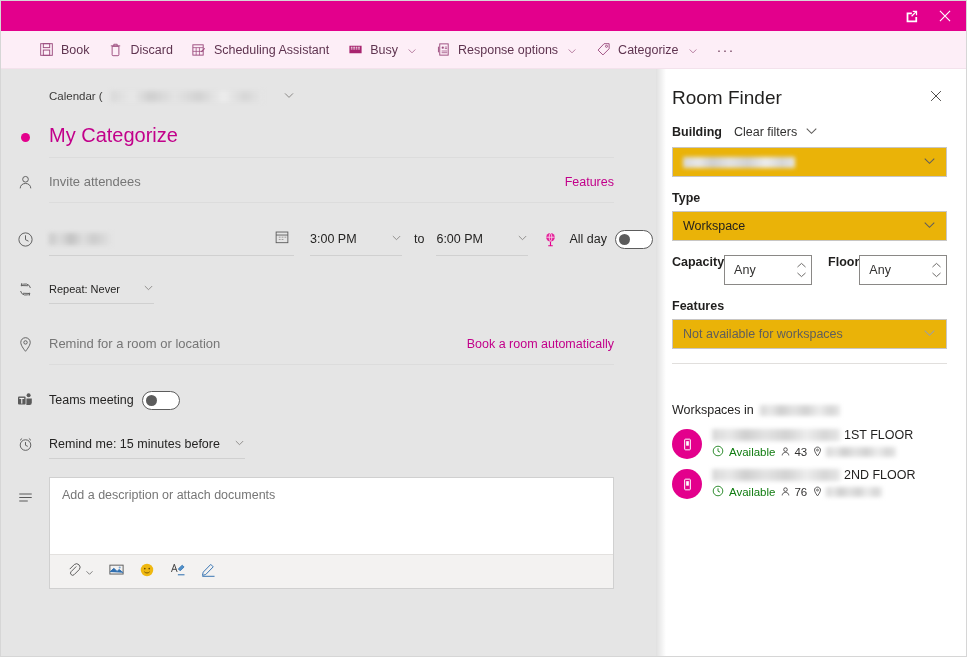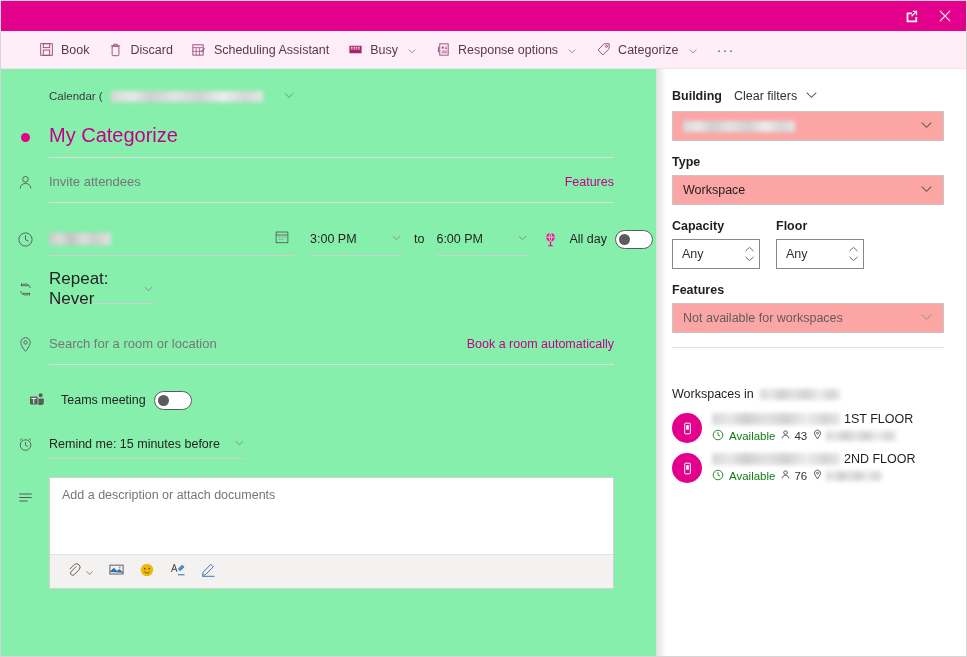--- a/index.html
+++ b/index.html
@@ -61,21 +61,21 @@
   .tb-ellipsis { color: #7b4c68; font-size: 15px; letter-spacing: 1px; padding: 0 10px; }
 
   
   .body {
     display: flex;
     height: calc(657px - 30px - 38px - 2px);
     position: relative;
   }
   .form-pane {
     width: 655px;
-    background: #86efac;
+    background: #e5e5e5;
     position: relative;
     padding: 0;
     flex: 0 0 655px;
   }
   .divider-shadow {
     position: absolute;
     left: 655px; top: 0; bottom: 0;
     width: 10px;
     background: linear-gradient(to right, rgba(0,0,0,0.12), rgba(0,0,0,0.0));
     pointer-events: none;
@@ -186,26 +186,26 @@
   }
 
   .repeat-row { height: 48px; }
   .repeat-field {
     width: 105px;
     height: 30px;
     display: flex;
     align-items: center;
     justify-content: space-between;
     border-bottom: 1px solid #d0d0d0;
-    font-size: 17px;
+    font-size: 11px;
     color: #252423;
   }
 
   .location-row { height: 50px; margin-top: 6px; }
-  .teams-row { height: 46px; margin-top: 8px; padding-left: 12px; }
+  .teams-row { height: 46px; margin-top: 8px; }
   .teams-lbl { font-size: 12.5px; color: #252423; }
   .remind-row { height: 42px; }
   .remind-field {
     width: 196px;
     height: 30px;
     display: flex;
     align-items: center;
     justify-content: space-between;
     border-bottom: 1px solid #d0d0d0;
     font-size: 12.5px;
@@ -246,47 +246,47 @@
   }
   .rf-title { font-size: 19px; color: #201f1e; font-weight: 400; }
   .rf-close { color: #484644; cursor: default; padding: 2px 4px; }
   .rf-label-row { display: flex; align-items: center; justify-content: flex-start; margin-bottom: 6px; gap: 12px; }
   .rf-label { font-size: 12.5px; color: #201f1e; font-weight: bold; }
   .rf-clear { font-size: 12.5px; color: #323130; cursor: default; }
   .rf-clear-wrap { display: flex; align-items: center; gap: 8px; }
   .rf-select {
     height: 30px;
     border: 1px solid #c8c6c4;
-    background: #fca5a5;
+    background: #eab308;
     display: flex;
     align-items: center;
     justify-content: space-between;
     padding: 0 10px;
     font-size: 12.5px;
     color: #201f1e;
     margin-bottom: 14px;
     cursor: default;
   }
   .rf-select .val.muted { color: #605e5c; }
   .rf-two { display: flex; gap: 16px; margin-bottom: 14px; }
-  .rf-col { display: flex; flex-direction: column; }
+  .rf-col { display: flex; }
   .rf-col .rf-label { margin-bottom: 6px; }
   .rf-spin {
     width: 88px; height: 30px;
     border: 1px solid #8a8886;
     background: #fff;
     display: flex; align-items: center; justify-content: space-between;
     padding: 0 4px 0 9px;
     font-size: 12.5px; color: #323130;
     cursor: default;
   }
   .spin-arrows { display: flex; flex-direction: column; align-items: center; gap: 2px; color: #605e5c; }
   .rf-divider { border-top: 1px solid #e1dfdd; margin: 4px 0 12px 0; }
   .ws-header { font-size: 12.5px; color: #201f1e; display: flex; align-items: center; gap: 6px; margin-bottom: 10px; margin-top: 39px; }
-  .ws-item { display: flex; align-items: center; gap: 10px; margin-bottom: 8px; cursor: default; }
+  .ws-item { display: flex; align-items: flex-end; gap: 10px; margin-bottom: 8px; cursor: default; }
   .ws-avatar {
     width: 30px; height: 30px; min-width: 30px;
     border-radius: 50%;
     background: #e3008c;
     display: flex; align-items: center; justify-content: center;
     margin-top: 2px;
   }
   .ws-text { display: flex; flex-direction: column; gap: 3px; }
   .ws-name { display: flex; align-items: center; gap: 4px; font-size: 12.5px; color: #201f1e; }
   .ws-meta { display: flex; align-items: center; gap: 5px; font-size: 11.5px; color: #107c10; }
@@ -503,21 +503,21 @@
       </div>
 
       <div class="row location-row">
         <div class="row-ico">
           <svg width="17" height="17" viewBox="0 0 18 18">
             <path d="M9 1.8 c2.8 0 5 2.2 5 5 C14 10.4 9 16.2 9 16.2 S4 10.4 4 6.8 c0-2.8 2.2-5 5-5 Z" fill="none" stroke="#5a5a5a" stroke-width="1"></path>
             <circle cx="9" cy="6.8" r="1.8" fill="none" stroke="#5a5a5a" stroke-width="1"></circle>
           </svg>
         </div>
         <div class="field-line">
-          <span class="ph">Search for a room or location</span>
+          <span class="ph">Remind for a room or location</span>
           <span style="flex:1"></span>
           <span class="link-pink">Book a room automatically</span>
         </div>
       </div>
 
       <div class="row teams-row">
         <div class="row-ico">
           <svg width="18" height="18" viewBox="0 0 18 18">
             <rect x="2" y="5.4" width="7.6" height="8" rx="1" fill="#5a5a5a"></rect>
             <path d="M3.4 7.4 h4.8 M5.8 7.4 v5.2" stroke="#ffffff" stroke-width="1" fill="none"></path>
@@ -616,20 +616,28 @@
 
           </div>
         </div>
       </div>
 
       <div class="divider-shadow"></div>
     </div>
 
     <div class="panel-pane">
 
+      <div class="rf-header">
+        <span class="rf-title">Room Finder</span>
+        <span class="rf-close">
+          <svg width="14" height="14" viewBox="0 0 16 16">
+              <path d="M2.4 2.4 L13.6 13.6 M13.6 2.4 L2.4 13.6" stroke="#484644" stroke-width="1.1" fill="none"></path>
+            </svg>
+        </span>
+      </div>
 
       <div class="rf-label-row">
         <span class="rf-label">Building</span>
         <span class="rf-clear-wrap">
           <span class="rf-clear">Clear filters</span>
           <span>
             <svg width="13" height="13" viewBox="0 0 12 12">
                 <path d="M1.6 4.2 L6 8.6 L10.4 4.2" stroke="#605e5c" stroke-width="1" fill="none"></path>
               </svg>
           </span>

